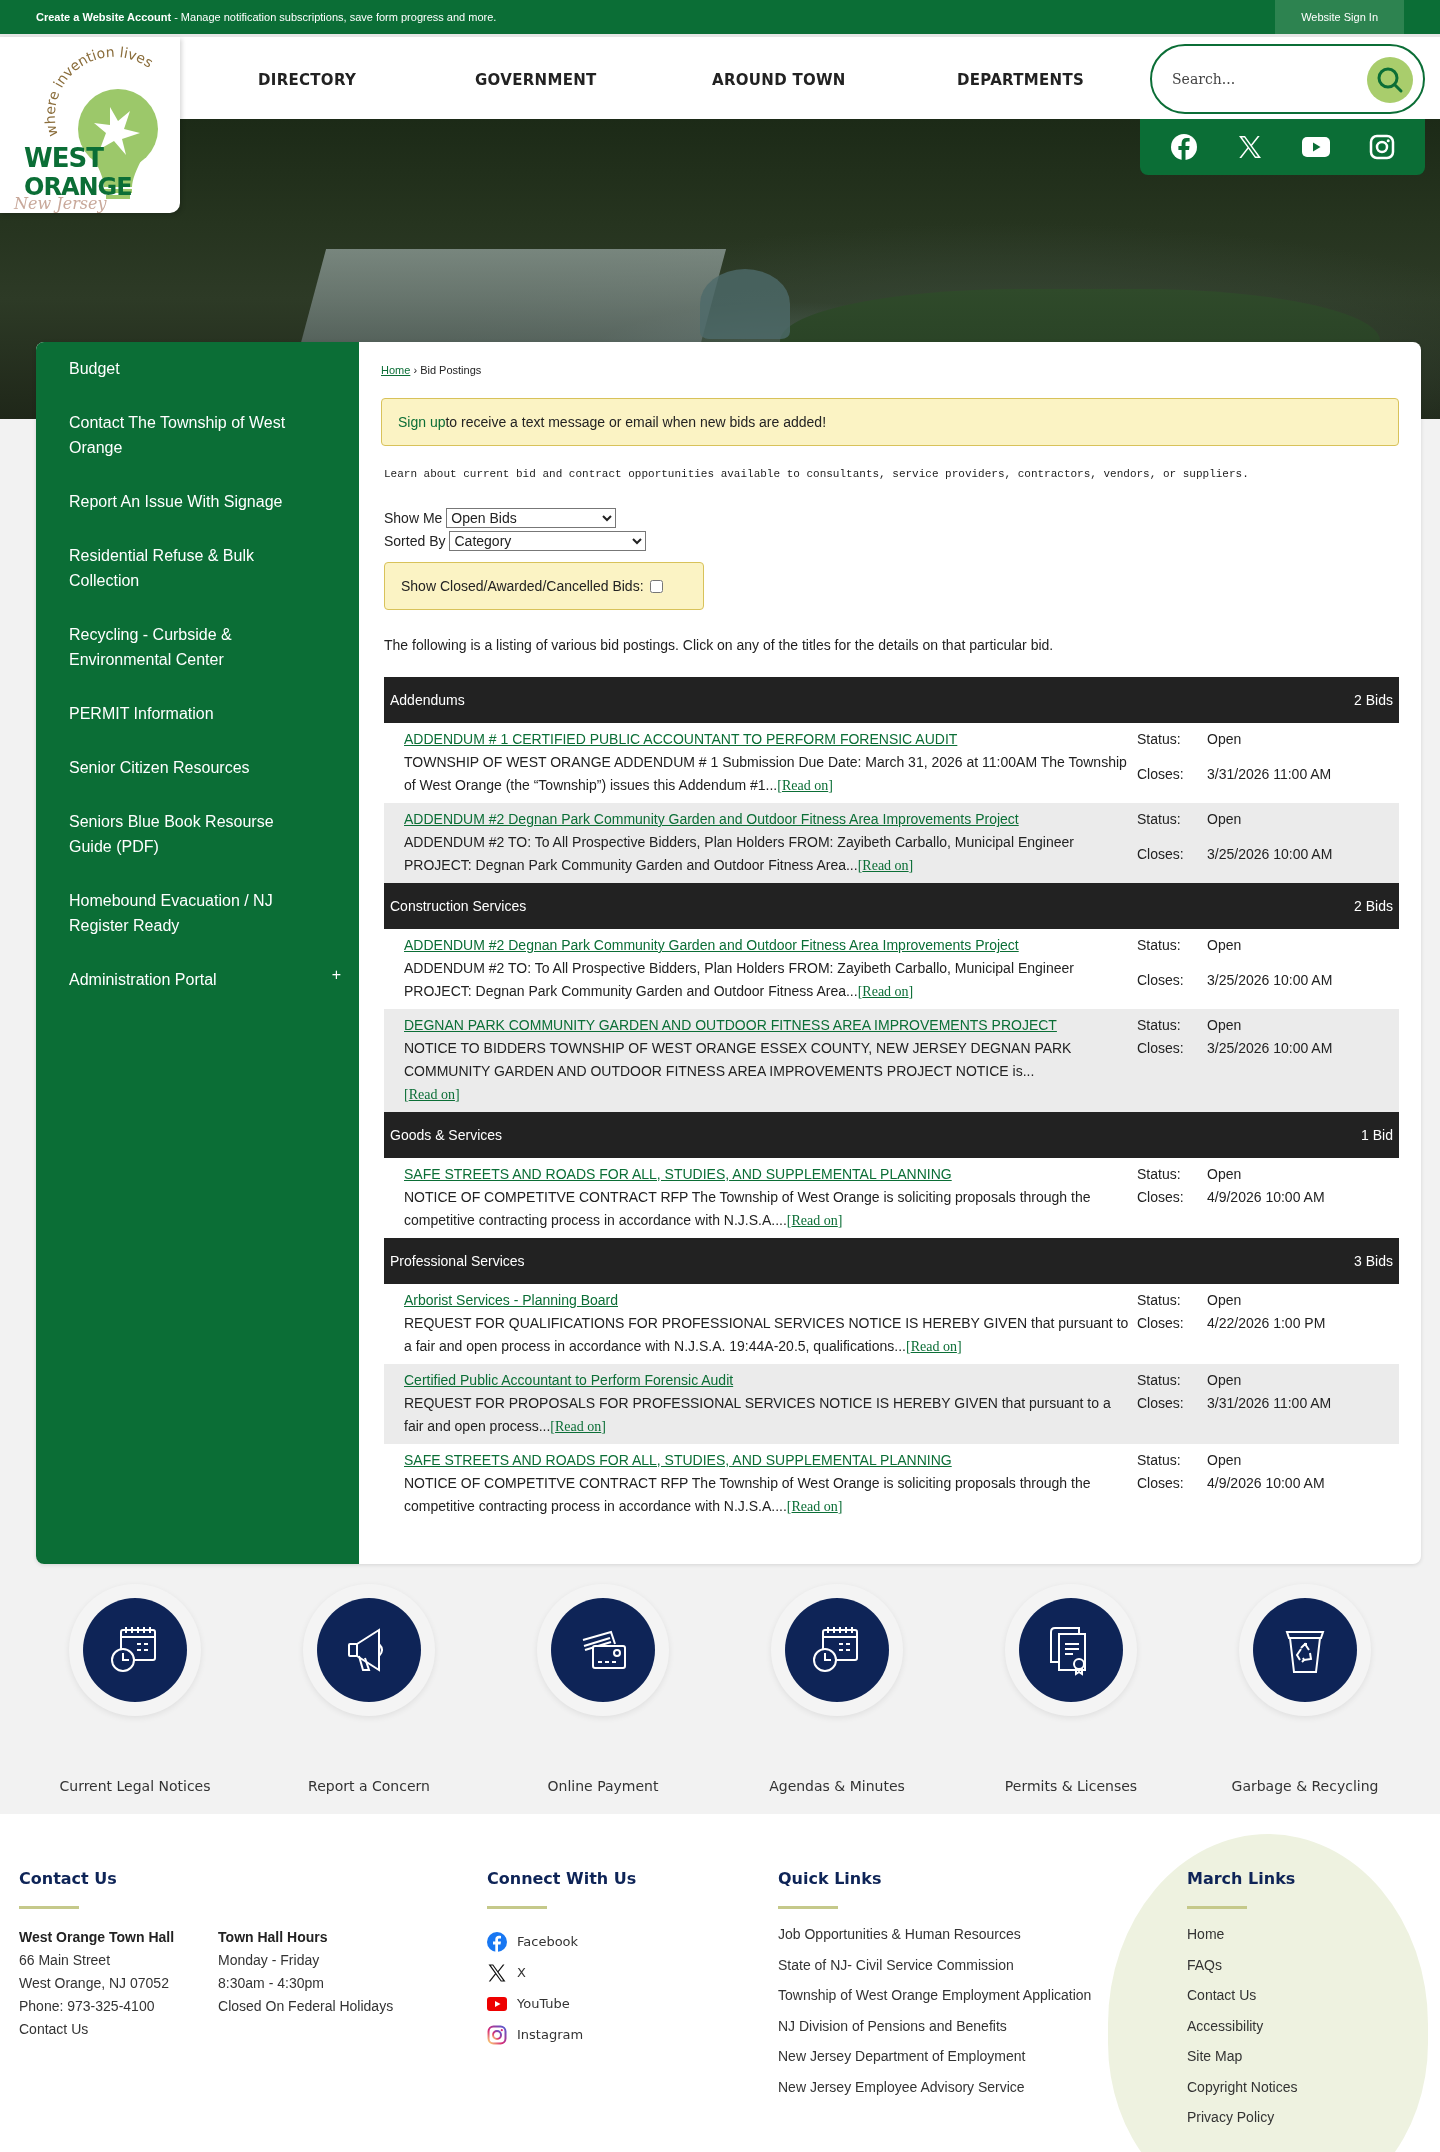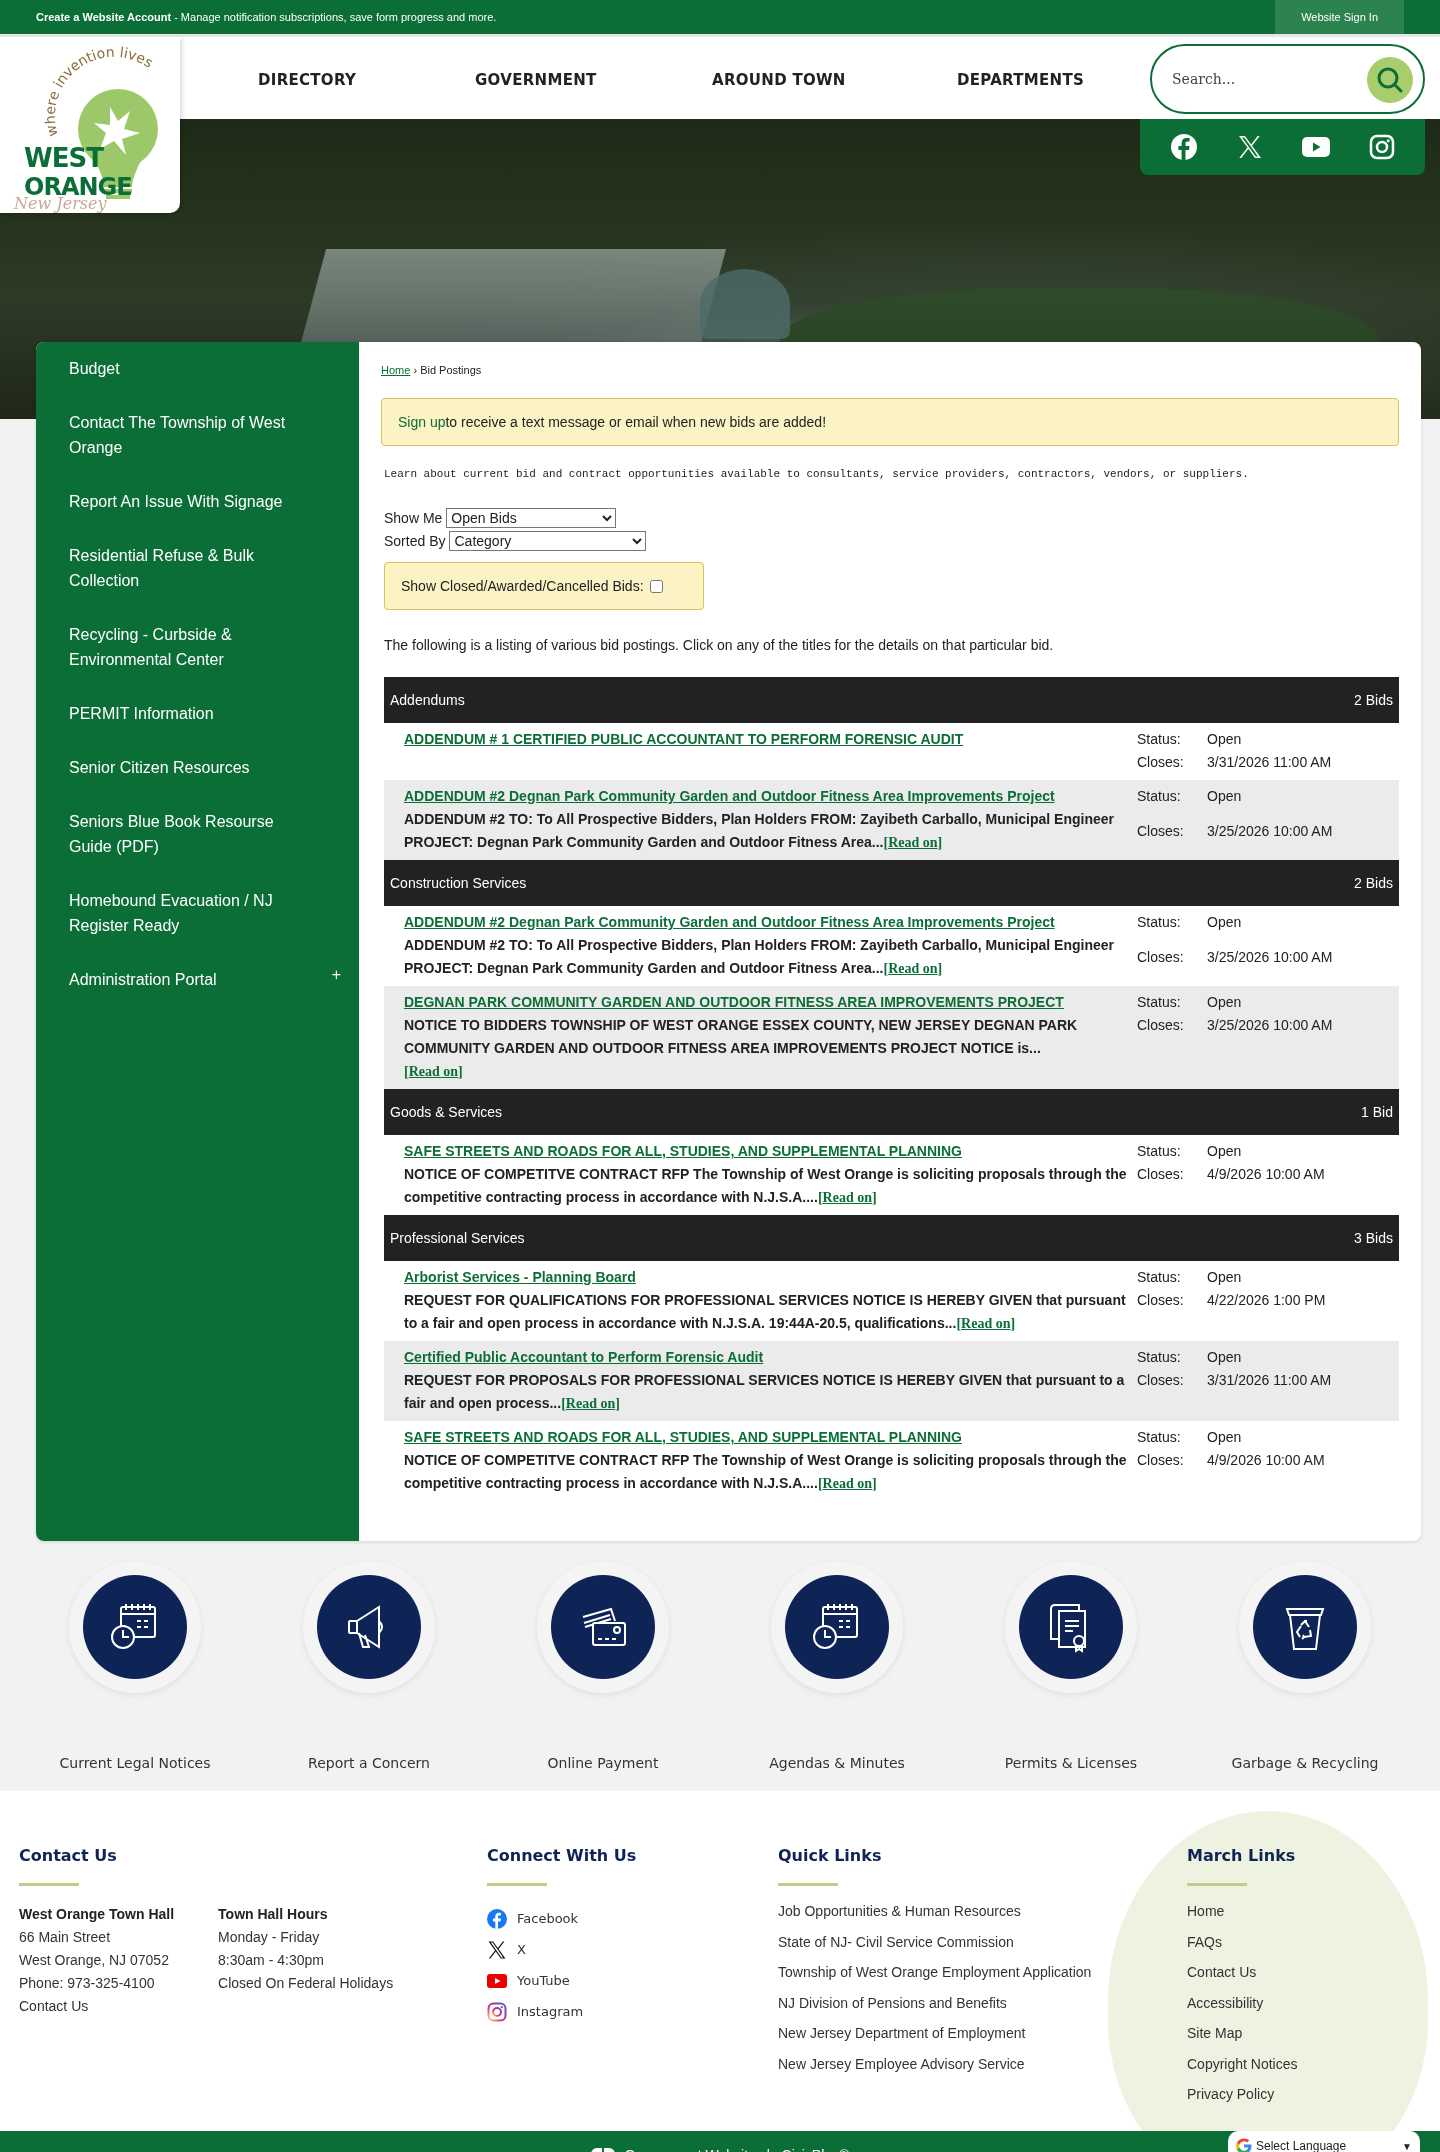--- a/index.html
+++ b/index.html
@@ -50,21 +50,21 @@
     .filter-row select { font-family: "Liberation Sans", sans-serif; font-size: 14px; height: 20px; border: 1px solid #777; background: #fff; color: #222; }
     .closed-box { margin-top: 10px; margin-left: 3px; width: 320px; height: 48px; background: #fbf3c4; border: 1px solid #d8c25a; border-radius: 4px; display: flex; align-items: center; padding-left: 16px; font-size: 14px; }
     .closed-box input { margin-left: 6px; width: 13px; height: 13px; }
     .listing-intro { margin-top: 27px; padding-left: 3px; font-size: 14px; }
 
     .cat { margin-top: 24px; margin-left: 3px; }
     .cat + .cat { margin-top: 0; }
     .cat-head { height: 46px; background: #222; color: #fff; display: flex; align-items: center; justify-content: space-between; padding: 0 6px; font-size: 14px; }
     .bid { display: flex; padding: 5px 0 6px 20px; font-size: 14px; line-height: 23px; }
     .bid.alt { background: #ebebeb; }
-    .bid-main { width: 730px; font-weight: bold; }
+    .bid-main { width: 730px; }
     .bid-title { color: #0b6e36; text-decoration: underline; cursor: pointer; display: inline-block; }
     .bid-desc { color: #222; }
     .readon { font-family: "Liberation Serif", serif; color: #0b6e36; }
     .readon a { text-decoration: underline; cursor: pointer; }
     .bid-meta { display: grid; grid-template-columns: 70px 160px; margin-left: 3px; }
 
     
     .quick { height: 250px; display: flex; justify-content: space-around; padding: 20px 18px 0 18px; }
     .quick-item { width: 200px; display: flex; flex-direction: column; align-items: center; cursor: pointer; gap: 42px; }
     .quick-ring { width: 132px; height: 132px; border-radius: 50%; background: #f4f4f4; box-shadow: 0 2px 6px rgba(0,0,0,0.08); display: flex; align-items: center; justify-content: center; }
@@ -237,20 +237,21 @@
     <div class="listing-intro">The following is a listing of various bid postings. Click on any of the titles for the details on that particular bid.</div>
 
     <div class="cat">
       <div class="cat-head">
         <span>Addendums</span>
         <span>2 Bids</span>
       </div>
       <div class="bid">
         <div class="bid-main">
           <a class="bid-title">ADDENDUM # 1 CERTIFIED PUBLIC ACCOUNTANT TO PERFORM FORENSIC AUDIT</a>
+          <div class="bid-desc"><span>TOWNSHIP OF WEST ORANGE ADDENDUM # 1 Submission Due Date: March 31, 2026 at 11:00AM The Township of West Orange (the “Township”) issues this Addendum #1...</span><span class="readon">[<a>Read on</a>]</span></div>
         </div>
         <div class="bid-meta">
           <span>Status:</span>
             <span>Open</span>
           <span>Closes:</span>
             <span>3/31/2026 11:00 AM</span>
         </div>
       </div>
       <div class="bid alt">
         <div class="bid-main">

